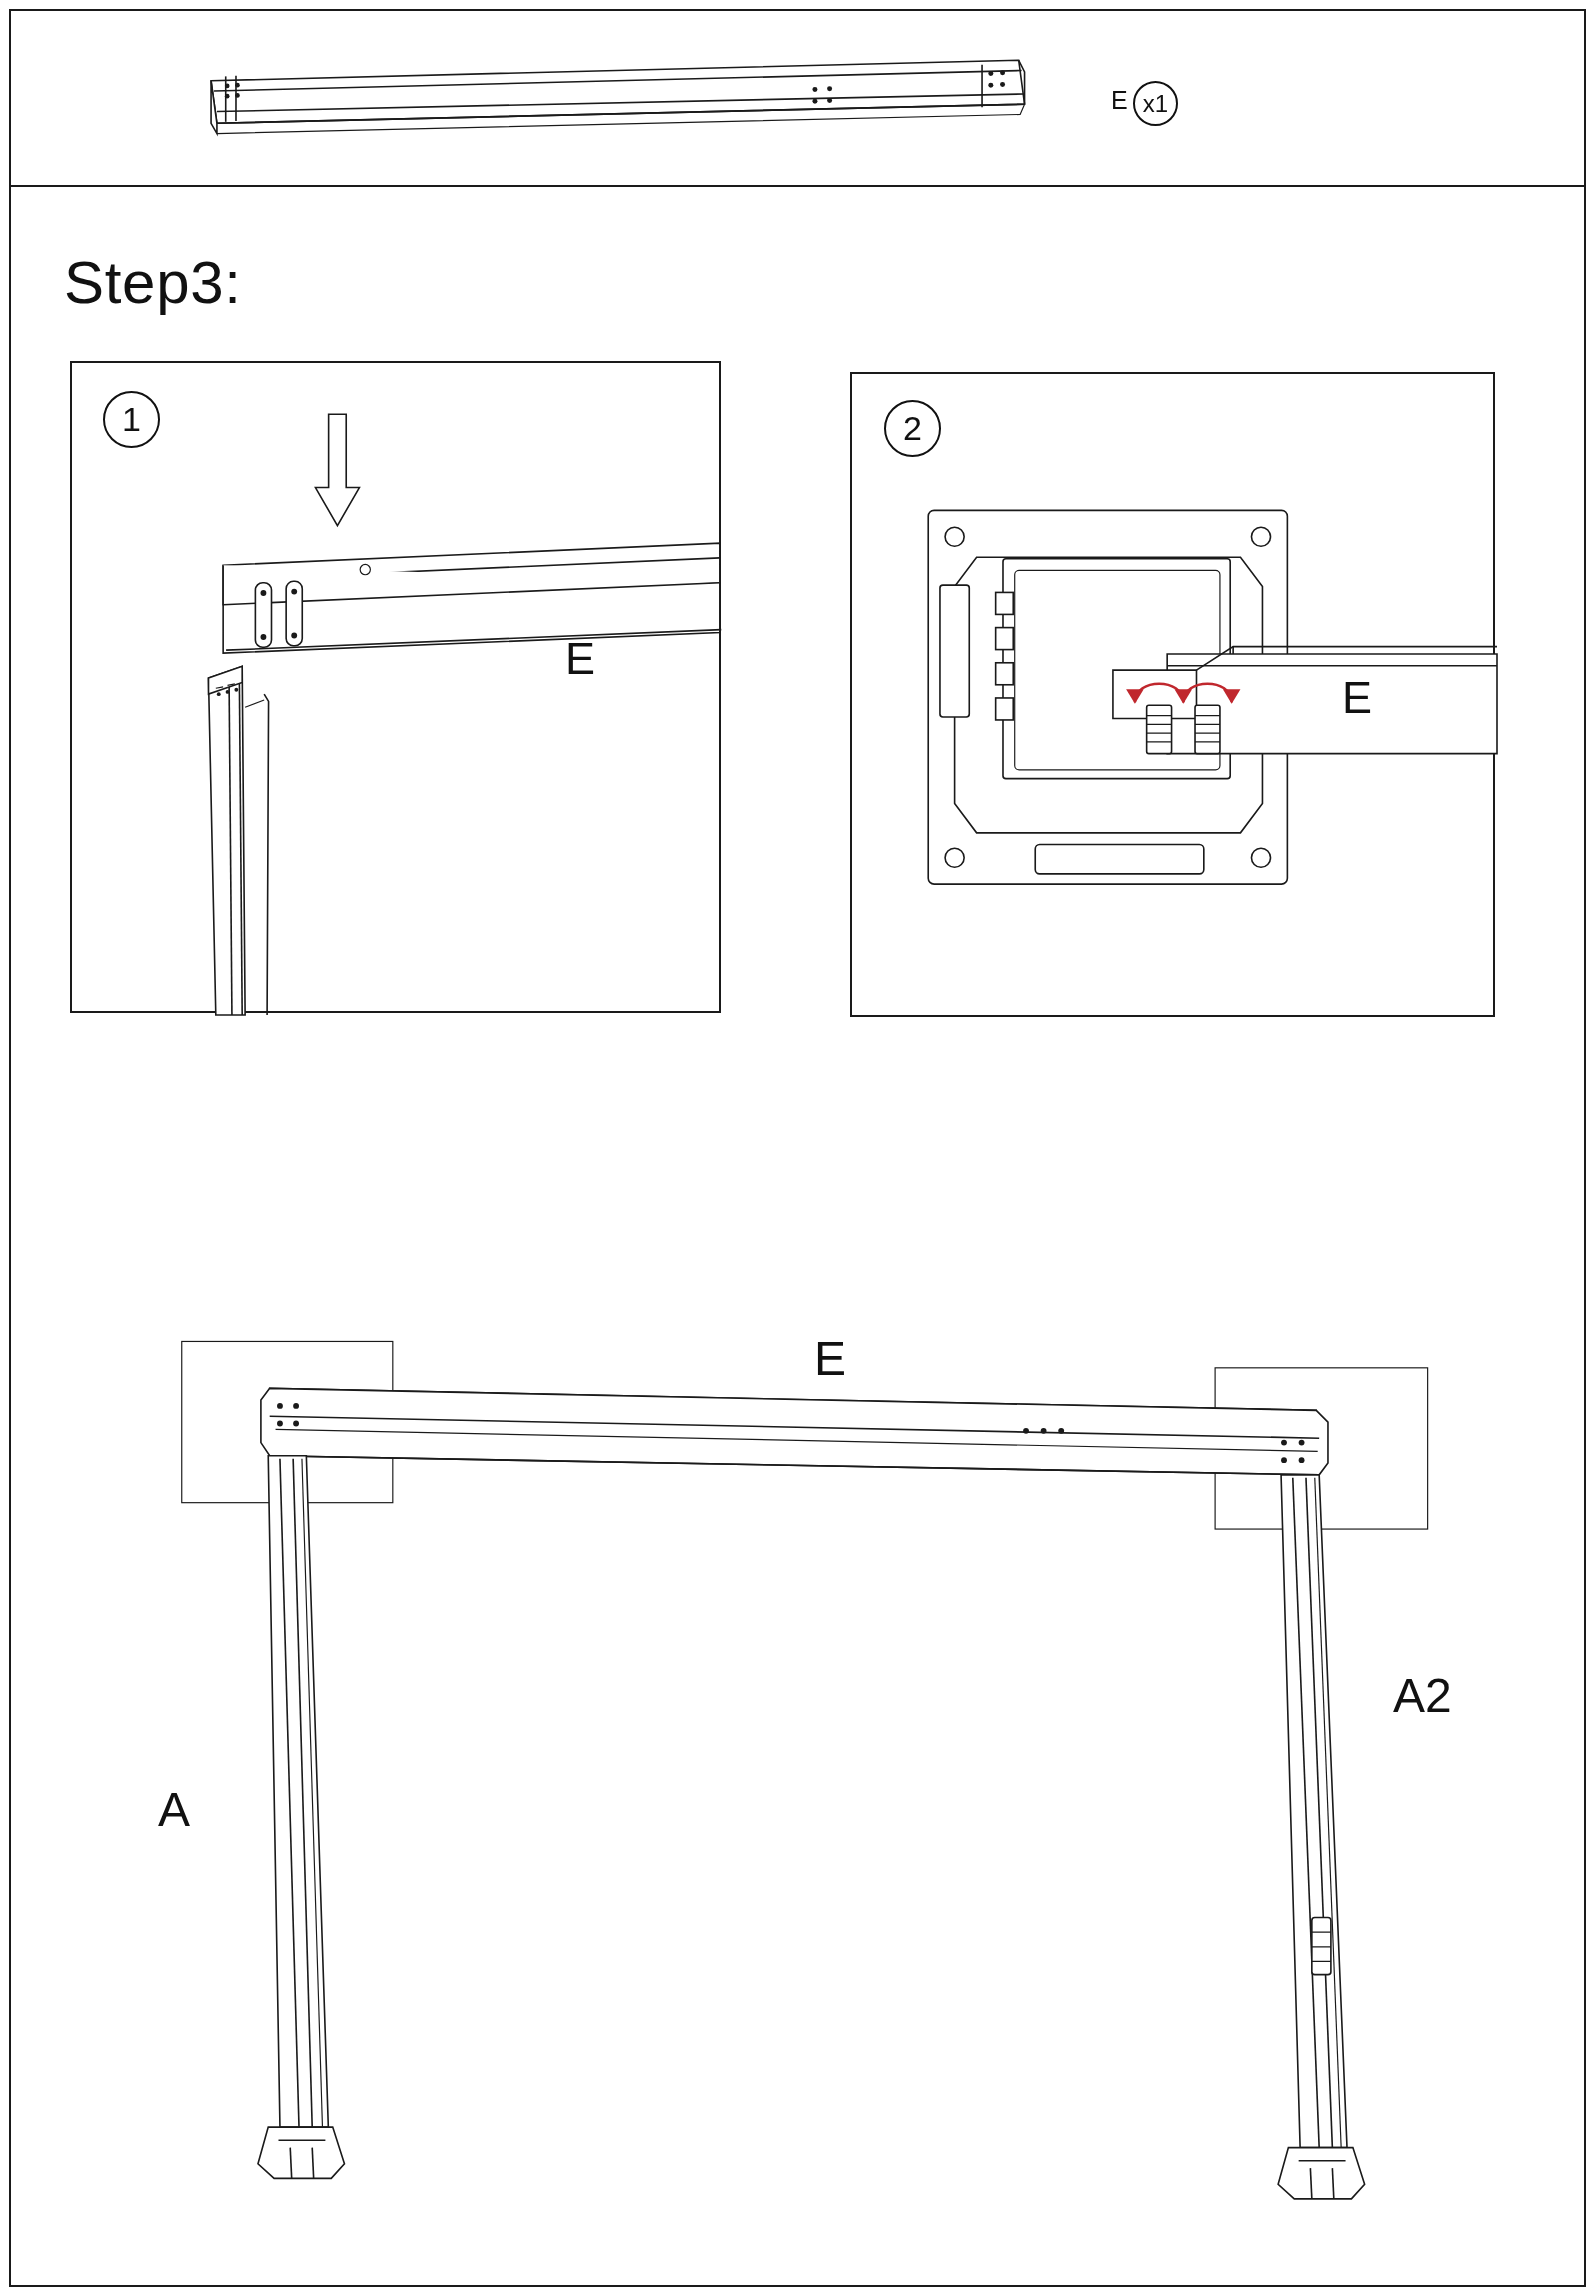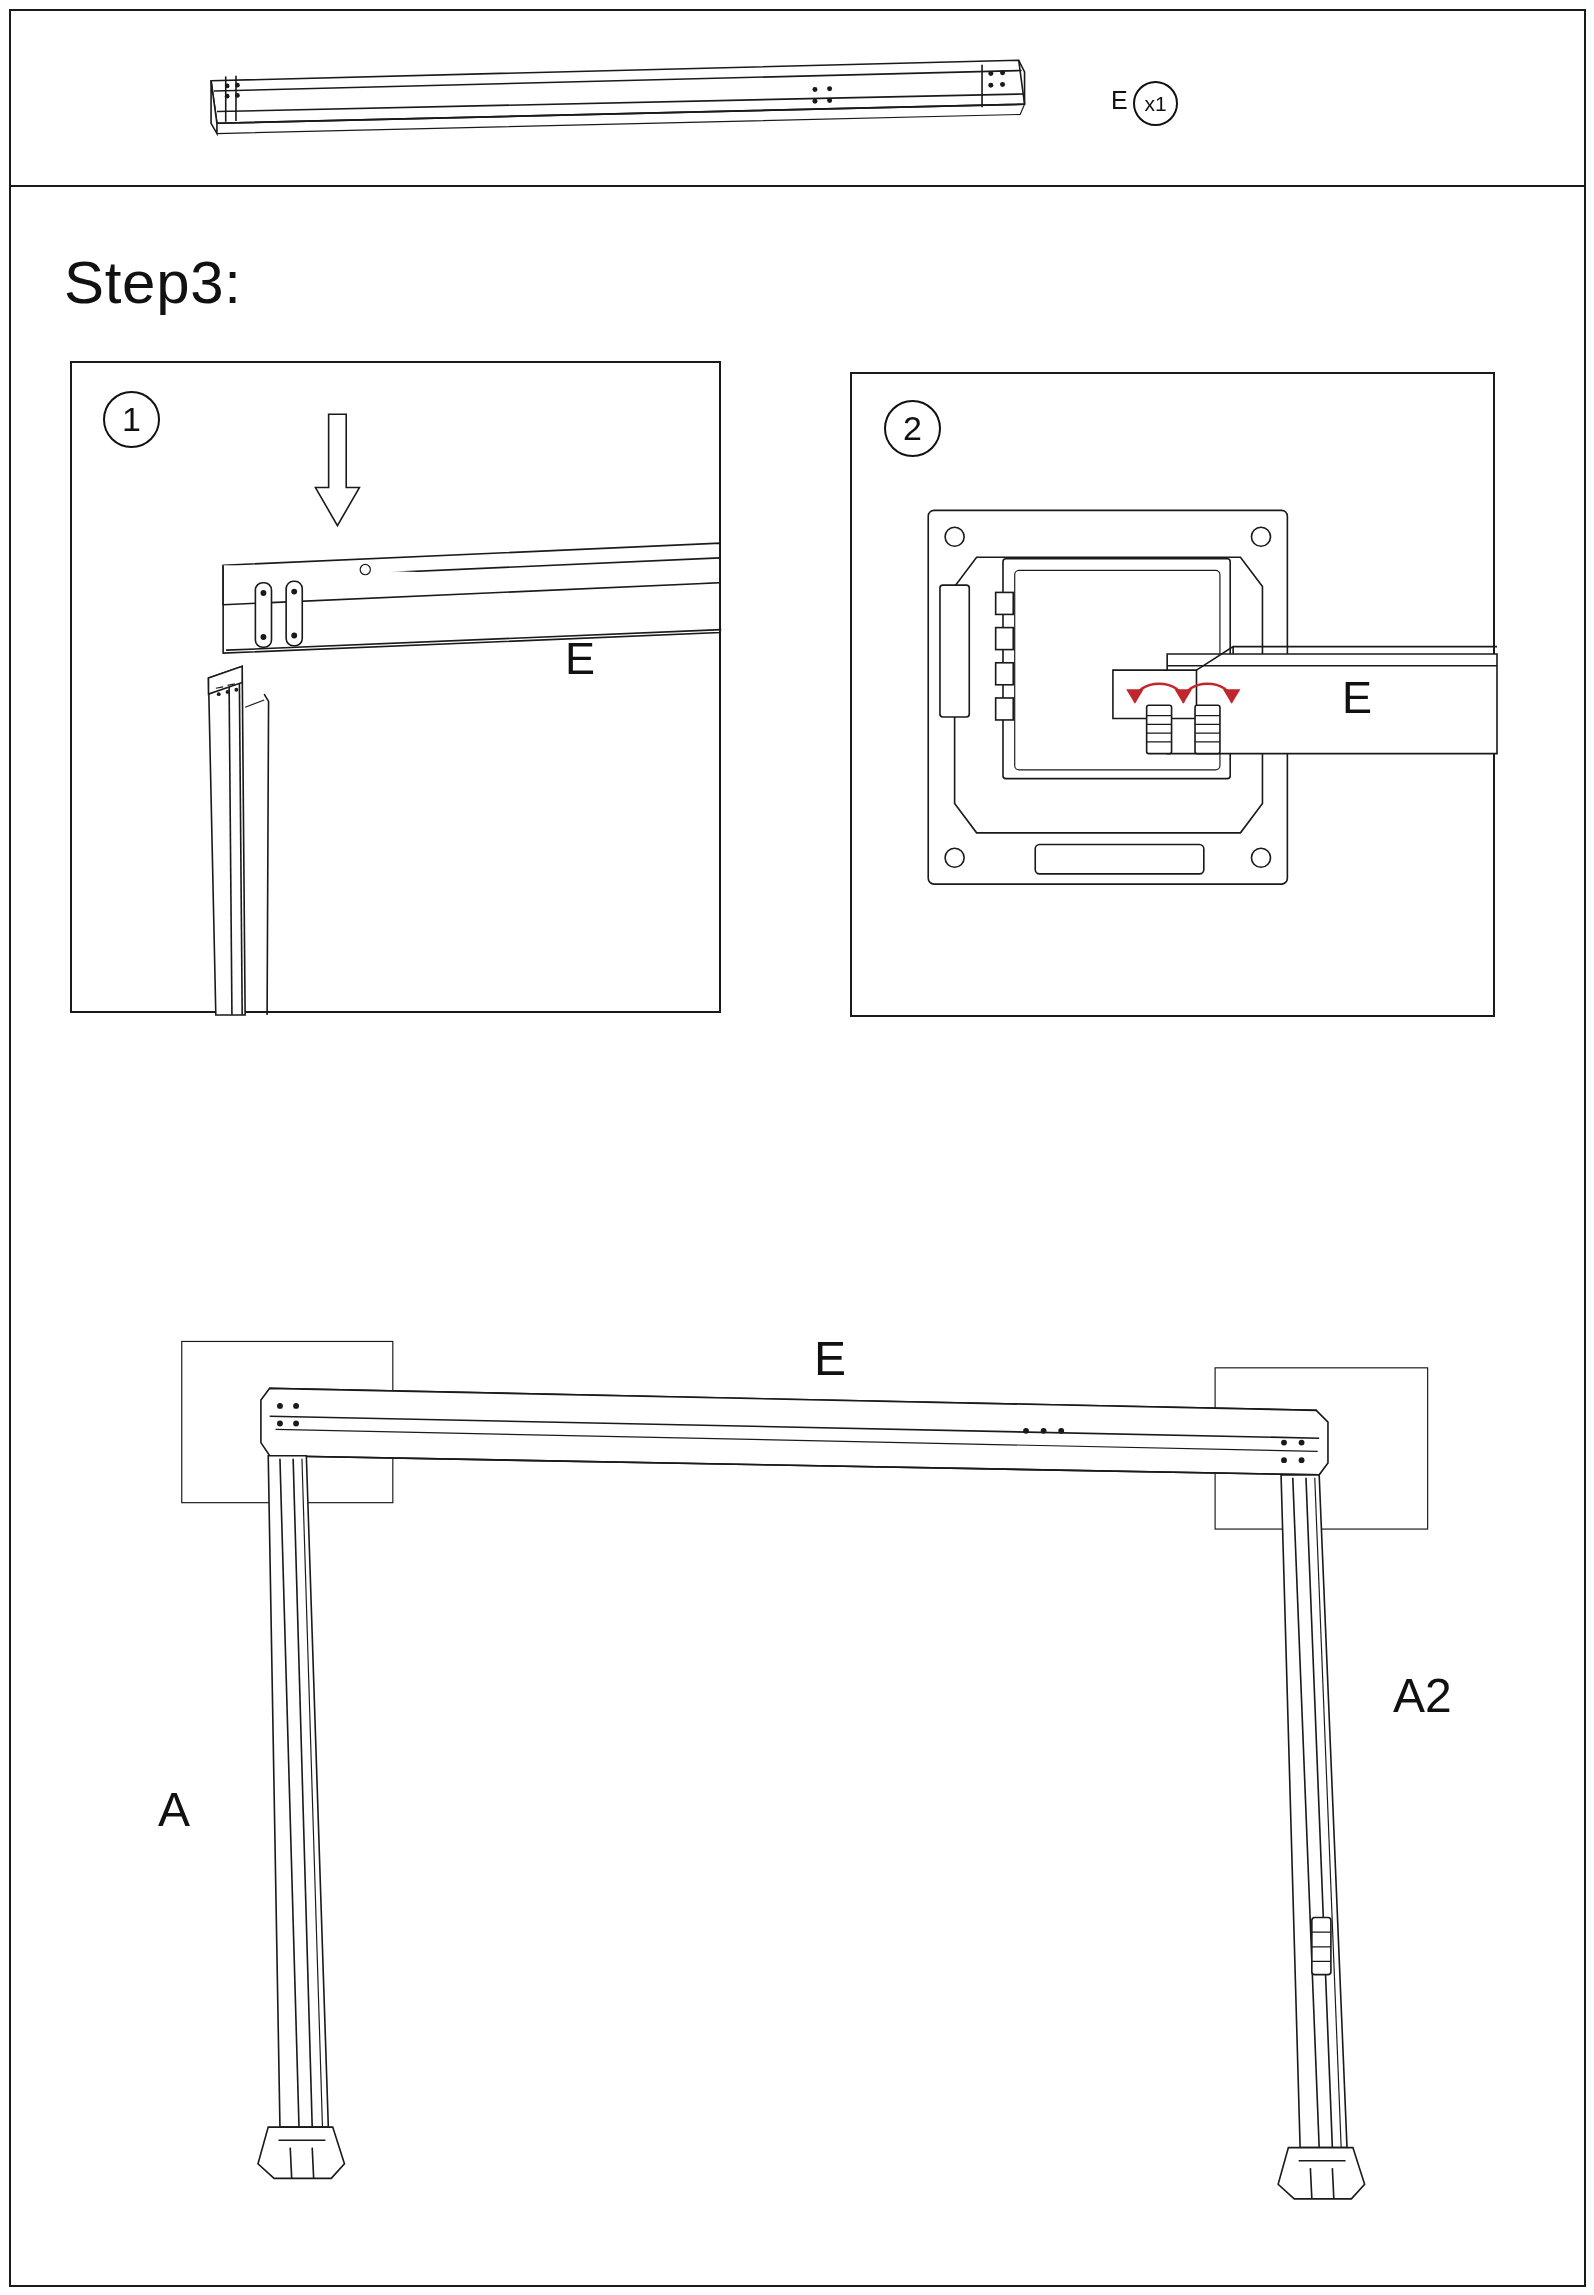--- a/index.html
+++ b/index.html
@@ -4,21 +4,21 @@
 <style>
   html,body{margin:0;padding:0;background:#ffffff;}
   body{font-family:"Liberation Sans", sans-serif;color:#111;}
   .page{position:relative;width:1594px;height:2295px;background:#fff;box-sizing:border-box;}
   .outer-frame{position:absolute;left:8.8px;top:8.8px;width:1577px;height:2278px;border:2.2px solid #1a1a1a;box-sizing:border-box;}
   .parts-divider{position:absolute;left:8.8px;top:185px;width:1577px;height:0;border-top:2.2px solid #1a1a1a;}
 
   
   .part-label{position:absolute;font-size:25px;color:#111;}
   .qty-circle{position:absolute;width:45px;height:45px;border:2.2px solid #111;border-radius:50%;
-              display:flex;align-items:center;justify-content:center;font-size:21px;box-sizing:border-box;}
+              display:flex;align-items:center;justify-content:center;font-size:24px;box-sizing:border-box;}
 
   
   .step-title{position:absolute;left:64px;top:248px;font-size:60px;letter-spacing:0.7px;text-align:right;}
 
   
   .panel{position:absolute;border:2.2px solid #1a1a1a;box-sizing:border-box;background:#fff;}
   .badge{position:absolute;width:57px;height:57px;border:2.2px solid #111;border-radius:50%;
          display:flex;align-items:center;justify-content:center;font-size:34px;box-sizing:border-box;background:#fff;}
 
   .big-letter{position:absolute;font-size:45px;color:#111;}

